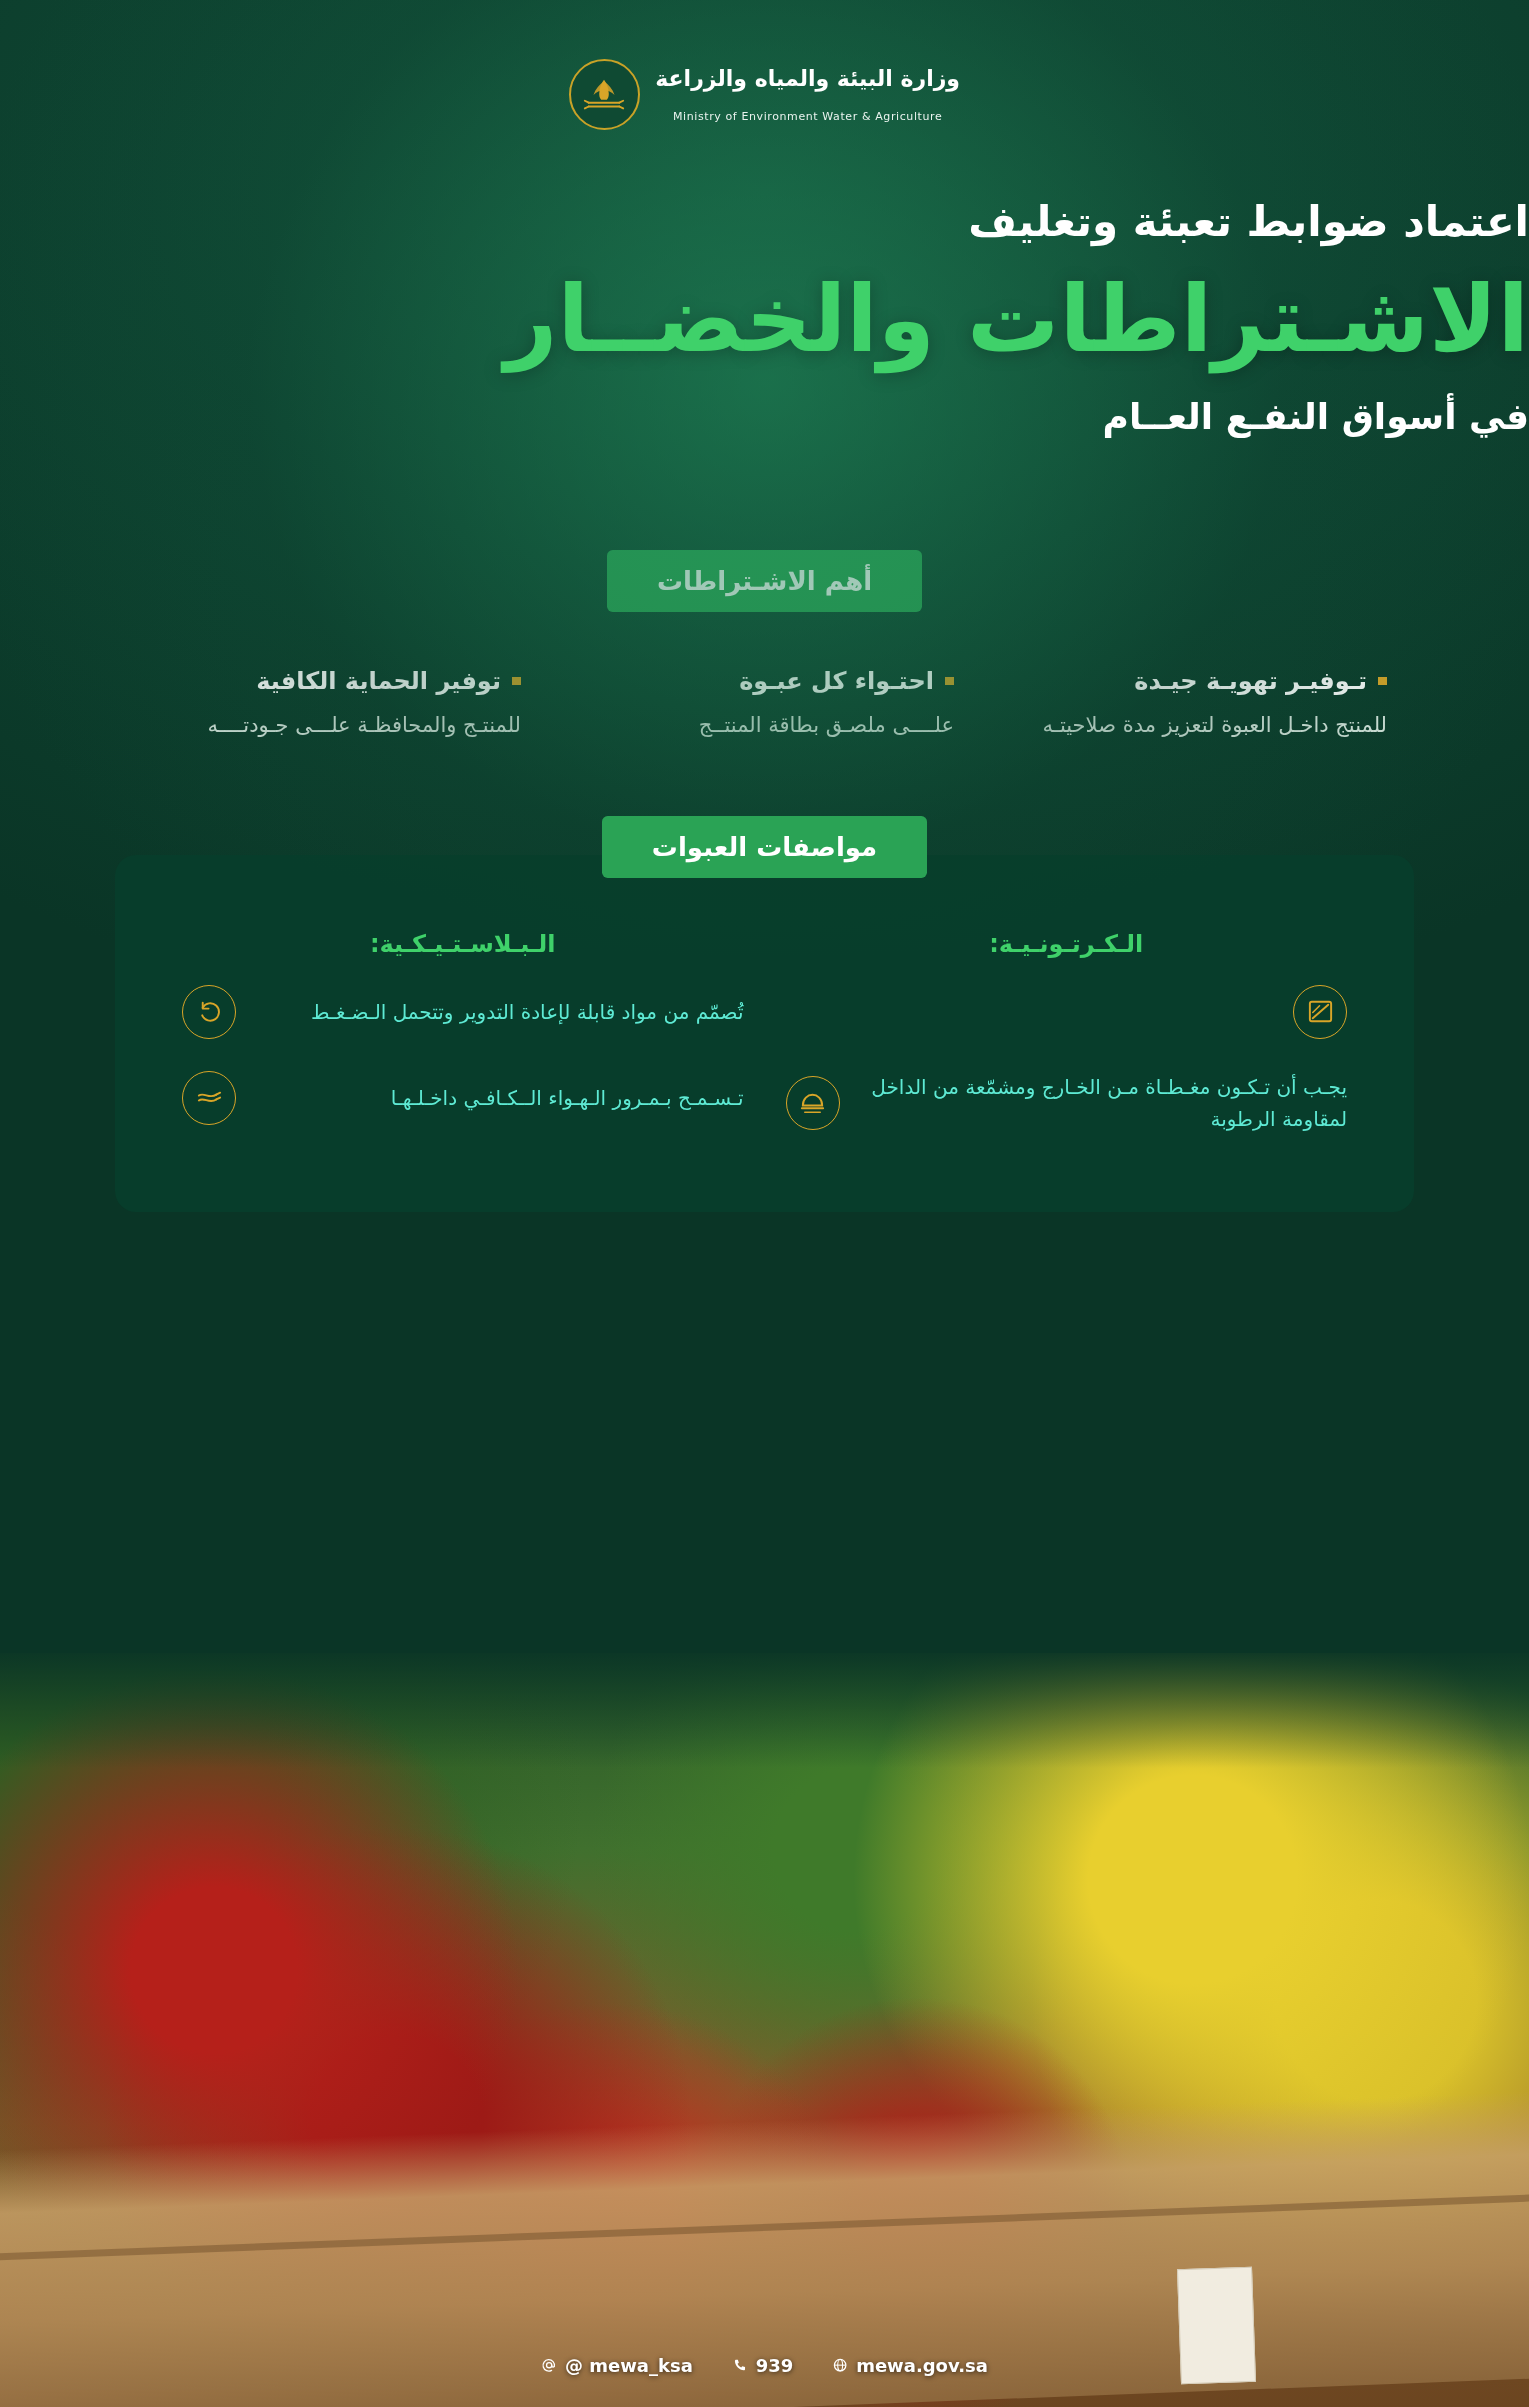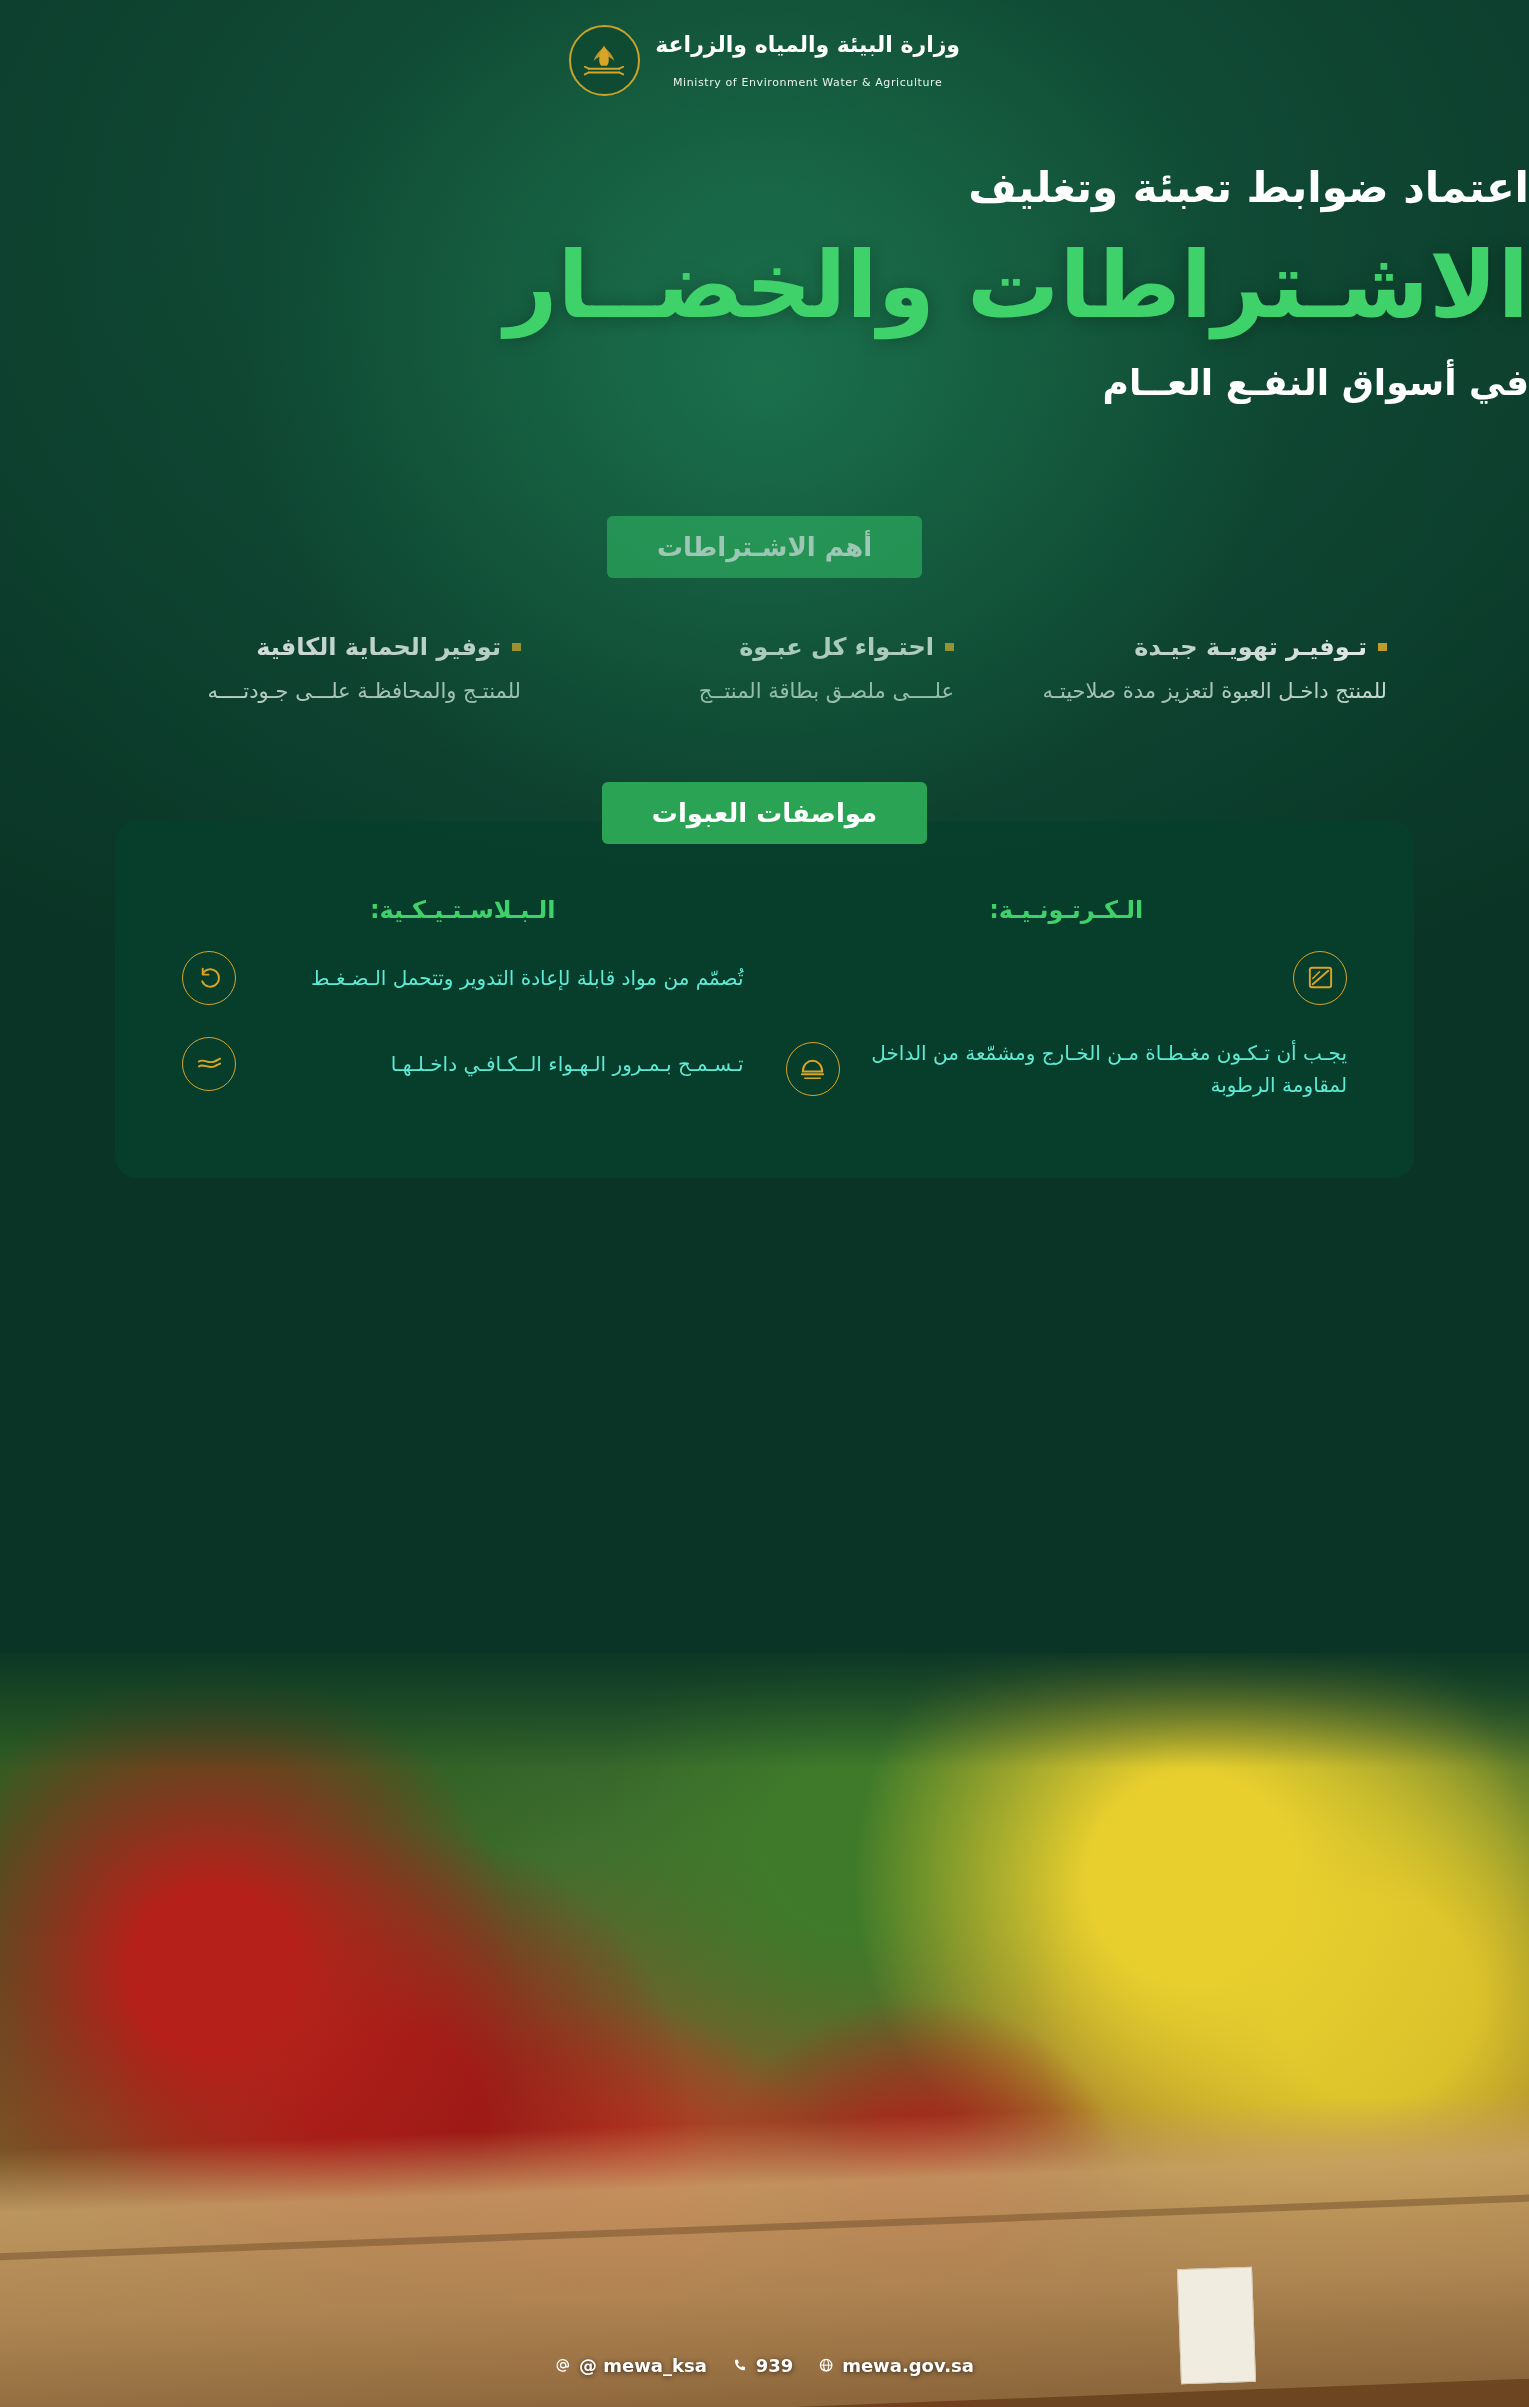--- a/index.html
+++ b/index.html
@@ -30,21 +30,21 @@
     transform: translateX(-50%);
     width: 1625px;
     height: 1243px;
     background: radial-gradient(ellipse at 50% 40%, rgba(34,140,92,0.55) 0%, rgba(16,78,55,0.25) 45%, rgba(10,53,38,0) 72%);
     pointer-events: none;
   }
 
   
   .header {
     position: relative;
-    padding-top: 25px;
+    padding-top: 59px;
     display: flex;
     justify-content: center;
     align-items: center;
   }
   .logo-lockup {
     display: flex;
     align-items: center;
     gap: 15.3px;
     direction: rtl;
   }
@@ -280,21 +280,21 @@
 
   
   .footer {
     position: absolute;
     left: 0; right: 0;
     bottom: 32.5px;
     display: flex;
     flex-direction: row;
     justify-content: center;
     align-items: center;
-    gap: 25px;
+    gap: 39px;
     z-index: 5;
     direction: ltr;
   }
   .footer-item {
     display: flex;
     flex-direction: row;
     align-items: center;
     gap: 7.6px;
     color: #ffffff;
     font-size: 18px;

